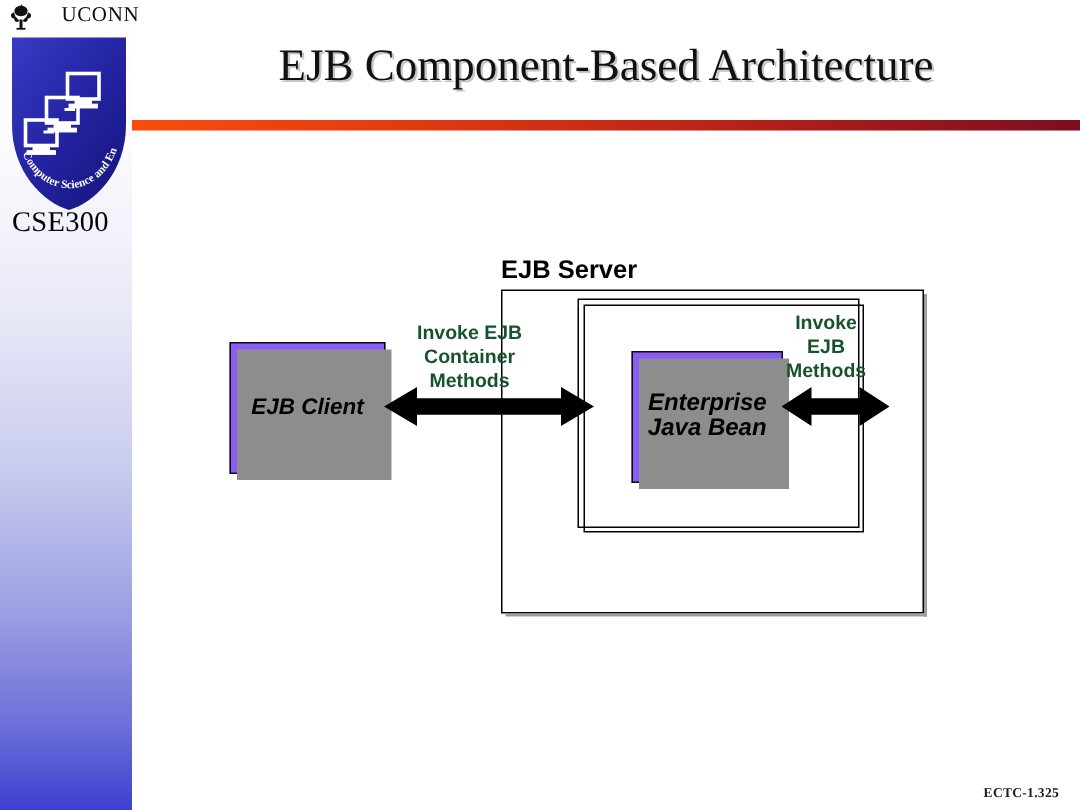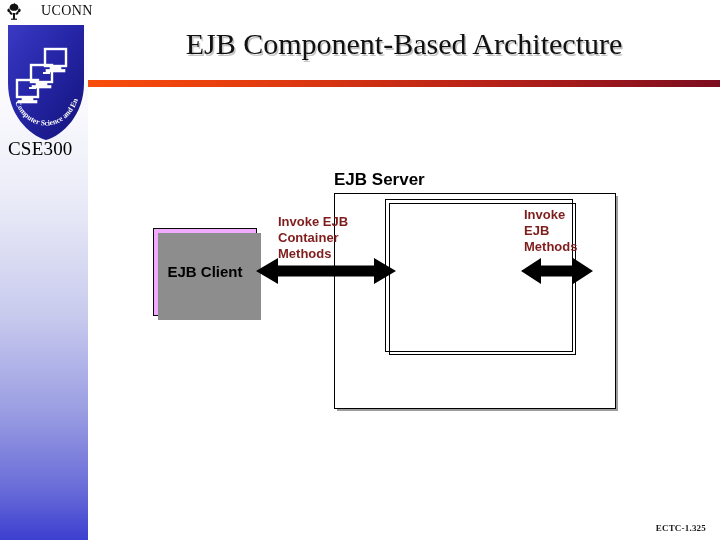--- a/index.html
+++ b/index.html
@@ -148,32 +148,33 @@
     text-align: center;
     font-size: 16px;
     font-weight: bold;
     color: #000000;
     z-index: 4;
   }
 
   
   .green-box {
     position: absolute;
-    background: #f0abfc;
+    background: #8b5cf6;
     border: 1px solid #0a0a0a;
     box-sizing: border-box;
     display: flex;
     align-items: center;
     justify-content: center;
     font-size: 15px;
     font-weight: bold;
     color: #000000;
     line-height: 1.05;
     text-align: center;
     z-index: 3;
+    font-style: italic;
   }
   .green-box::after {
     content: "";
     position: absolute;
     left: 4px; top: 4px;
     right: -5px; bottom: -5px;
     background: #8d8d8d;
     z-index: -1;
   }
   #ejb-client-box {
@@ -184,24 +185,25 @@
     left: 421px; top: 234px;
     width: 101px; height: 88px;
     font-size: 16px;
   }
 
   
   .arrow-label {
     position: absolute;
     font-size: 13px;
     font-weight: bold;
-    color: #7f1d1d;
+    color: #14532d;
     line-height: 1.22;
     white-space: pre-line;
     z-index: 5;
+    text-align: center;
   }
   #label-invoke-container { left: 278px; top: 214px; }
   #label-invoke-methods   { left: 524px; top: 207px; }
 
   
   .arrow-svg { position: absolute; z-index: 4; }
   #arrow-client-server { left: 256px; top: 256px; }
   #arrow-bean-out      { left: 521px; top: 256px; }
 
   
@@ -279,20 +281,22 @@
 
   <div class="slide-title">EJB Component-Based Architecture</div>
   <div class="title-rule"></div>
 
   <div class="ejb-server-label">EJB Server</div>
   <div class="ejb-server-box"></div>
 
   <div class="ejb-container-box"></div>
 
   <div class="green-box" id="ejb-client-box">EJB Client</div>
+  <div class="green-box" id="eajb-bean-box">Enterprise
+Java Bean</div>
 
   <div class="arrow-label" id="label-invoke-container">Invoke EJB
 Container
 Methods</div>
   <div class="arrow-label" id="label-invoke-methods">Invoke
 EJB
 Methods</div>
 
   <svg class="arrow-svg" id="arrow-client-server" width="140" height="30" viewBox="0 0 140 30">
     <path d="M0,15 L22,2 L22,9.5 L118,9.5 L118,2 L140,15 L118,28 L118,20.5 L22,20.5 L22,28 Z" fill="#000000"></path>

